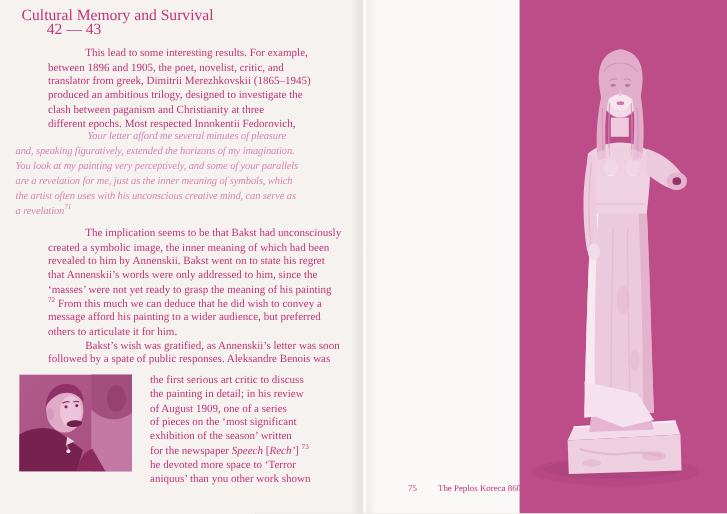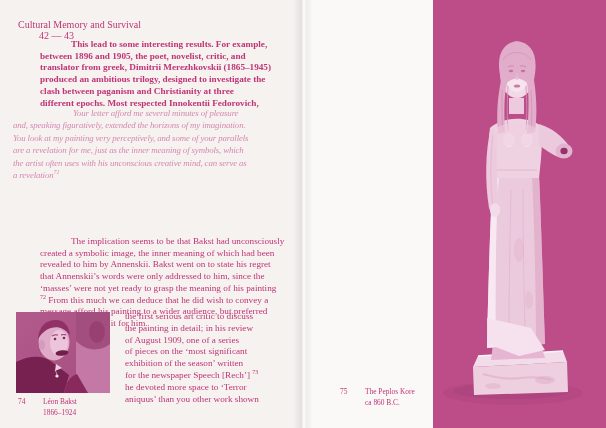--- a/index.html
+++ b/index.html
@@ -15,41 +15,41 @@
   }
   .spine{
     position:absolute;left:293px;top:0;width:20px;height:428px;
     background:linear-gradient(90deg,
       rgba(90,70,80,0) 0%,
       rgba(90,70,80,0.10) 42%,
       rgba(255,255,255,0.95) 55%,
       rgba(90,70,80,0.07) 68%,
       rgba(90,70,80,0) 100%);
   }
-  .header{position:absolute;left:18px;top:20px;font-size:10px;line-height:10.5px;}
+  .header{position:absolute;left:18px;top:8px;font-size:13px;line-height:10.5px;}
   .header .pages{padding-left:21px;}
   .body-text{font-size:9.2px;line-height:11.7px;}
-  .p1{position:absolute;left:40px;top:39px;width:268px;text-indent:31px;white-space:pre-line;font-weight:bold;}
+  .p1{position:absolute;left:40px;top:39px;width:268px;text-indent:31px;white-space:pre-line;}
   .quote{
     position:absolute;left:13px;top:107px;width:302px;
     font-style:italic;font-size:8.8px;line-height:12.4px;letter-spacing:-0.12px;
     color:var(--quote-pink,#d788b2);white-space:pre-line;text-indent:60px;font-family:Liberation Serif, serif;
   }
-  .p2p3{position:absolute;left:40px;top:189px;width:268px;margin-top:47px;}
+  .p2p3{position:absolute;left:40px;top:189px;width:268px;}
   .p2p3 p{margin:0;text-indent:31px;white-space:pre-line;}
   .p3b{position:absolute;left:125px;top:311px;width:182px;white-space:pre-line;line-height:11.8px;}
   sup{font-size:6px;line-height:0;vertical-align:4px;letter-spacing:0;}
-  .it{text-align:center;}
+  .it{font-style:italic;text-align:center;}
   .figure{position:absolute;left:16px;top:312px;width:94px;height:81px;}
   .figure svg{display:block;}
-  .caption{position:absolute;display:flex;font-size:7.4px;line-height:11px;}
+  .caption{position:absolute;display:flex;font-size:7.4px;line-height:11px;margin-top:15px;}
   .caption-left{left:18px;top:396px;}
   .caption-right{left:340px;top:386px;}
   .cap-num{width:25px;flex:none;}
-  .cap-col{display:flex;flex-direction:column;}
+  .cap-col{display:flex;flex-direction:row;}
   .pink-plate{
     position:absolute;left:433px;top:0;width:173px;height:428px;
     background:var(--image-bg,#bc4d88);
   }
   .pink-plate svg{display:block;}
 </style>
 </head>
 <body>
 
 <div class="spread">
@@ -78,20 +78,22 @@
 
   <div class="body-text p2p3">
     <p><span>The implication seems to be that Bakst had unconsciously
 created a symbolic image, the inner meaning of which had been
 revealed to him by Annenskii. Bakst went on to state his regret
 that Annenskii’s words were only addressed to him, since the
 ‘masses’ were not yet ready to grasp the meaning of his painting
 </span><sup>72</sup><span> From this much we can deduce that he did wish to convey a
 message afford his painting to a wider audience, but preferred
 others to articulate it for him.</span></p>
+    <p>Bakst’s wish was gratified, as Annenskii’s letter was soon
+followed by a spate of public responses. Aleksandre Benois was</p>
   </div>
 
   <div class="body-text p3b"><span>the first serious art critic to discuss
 the painting in detail; in his review
 of August 1909, one of a series
 of pieces on the ‘most significant
 exhibition of the season’ written
 for the newspaper </span><span class="it">Speech</span><span> [</span><span class="it">Rech’</span><span>] </span><sup>73</sup><span>
 he devoted more space to ‘Terror
 aniquus’ than you other work shown</span></div>
@@ -120,27 +122,20 @@
       <circle cx="48" cy="26" r="1.3" fill="#7e2a56"></circle>
       <path d="M36,24 q3,-2 6,-1 M45,23 q3,-1 5,0" stroke="#8d3263" stroke-width="1" fill="none"></path>
       <ellipse cx="46" cy="41" rx="6.5" ry="2.8" fill="#6f1f4a" transform="rotate(-6 46 41)"></ellipse>
       <path d="M44,47 q4,1 7,-1" stroke="#a85482" stroke-width="1" fill="none"></path>
       <path d="M40,52 l6,4 l-7,3 z" fill="#e8cfdd"></path>
       <circle cx="41" cy="64" r="1.6" fill="#f7eef4"></circle>
       <path d="M39,58 q2,3 2,6" stroke="#e3bcd2" stroke-width="0.7" fill="none"></path>
     </svg>
   </div>
 
-  <div class="caption caption-left">
-    <span class="cap-num">74</span>
-    <span class="cap-col">
-      <span>Léon Bakst</span>
-      <span>1866–1924</span>
-    </span>
-  </div>
 
   <div class="caption caption-right">
     <span class="cap-num">75</span>
     <span class="cap-col">
       <span>The Peplos Kore</span>
       <span>ca 860 B.C.</span>
     </span>
   </div>
 
   <div class="pink-plate">

